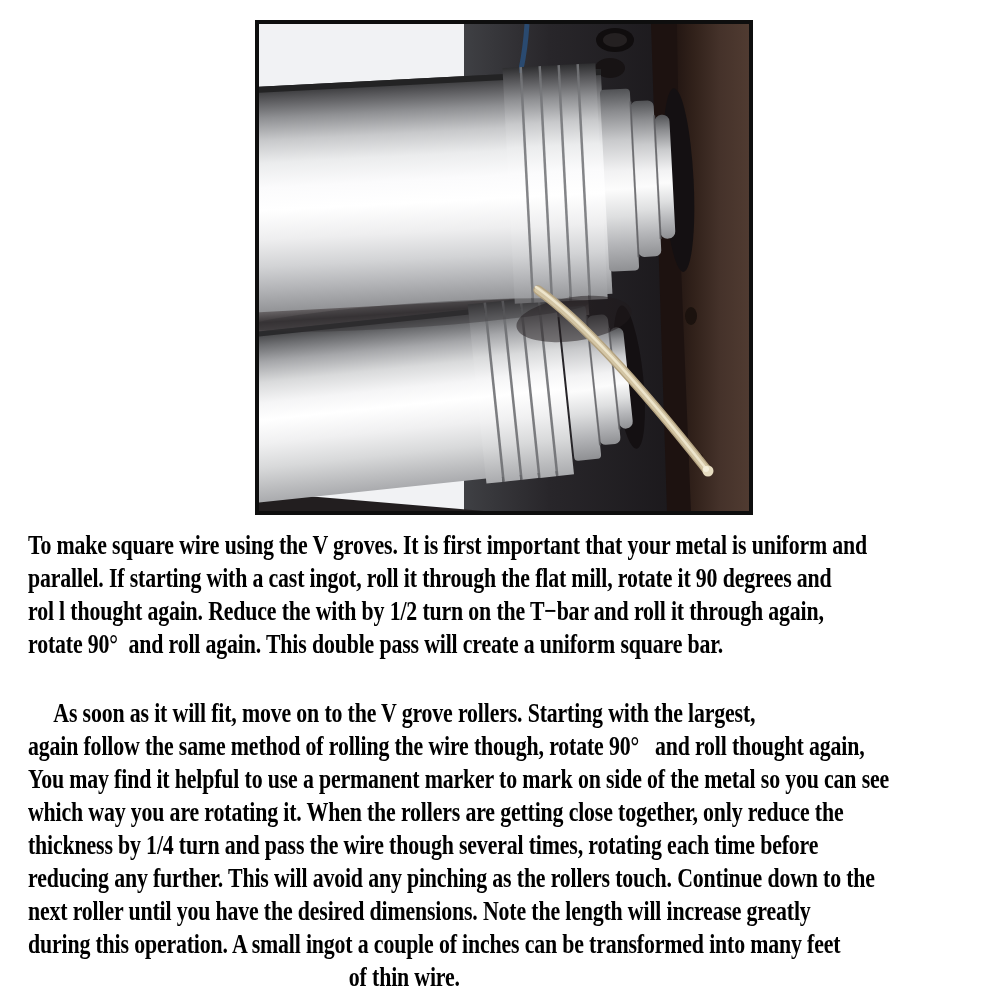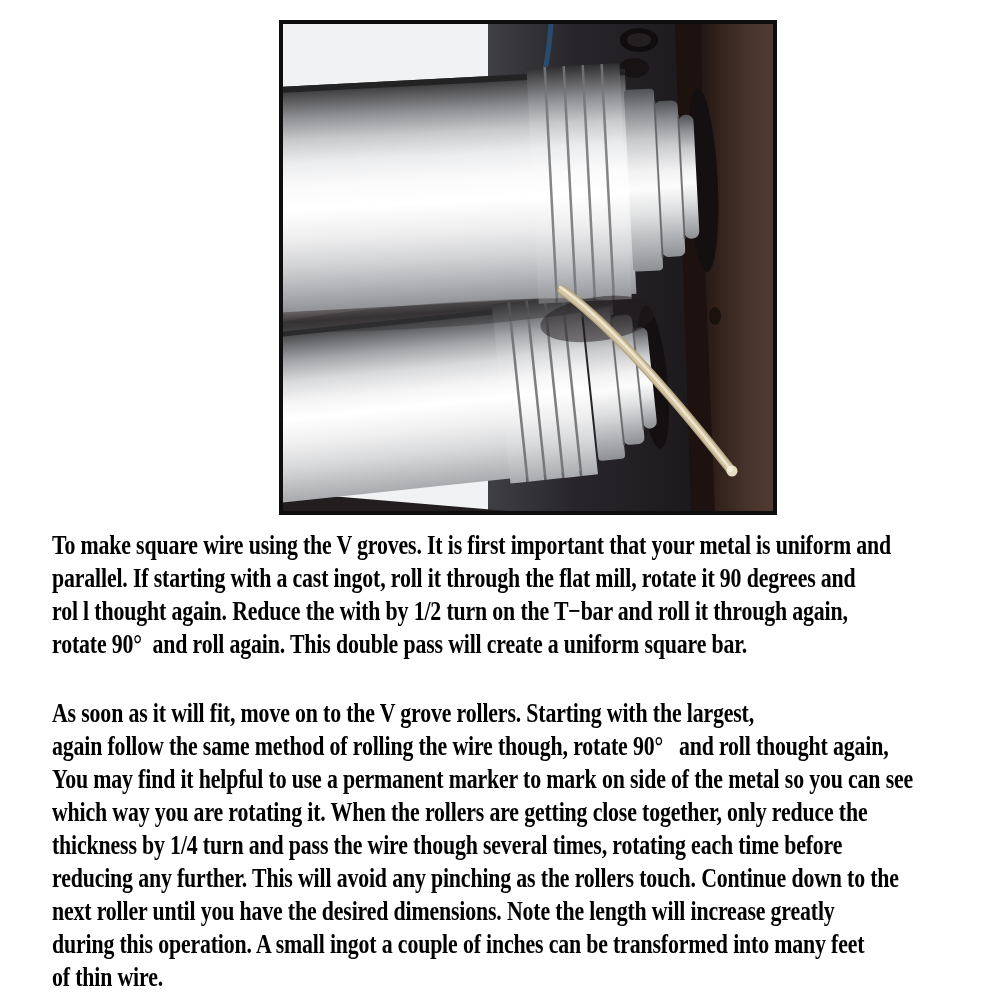--- a/index.html
+++ b/index.html
@@ -1,20 +1,19 @@
 <!DOCTYPE html>
 <html><head>
 <meta charset="utf-8">
 <style>
   html,body { margin:0; padding:0; background:#ffffff; }
   .canvas {
     position:relative; width:968px; height:1000px;
     background:#ffffff; overflow:hidden;
     font-family:"Liberation Serif", serif;
-    margin-left:24px;
   }
   .photo-frame {
     position:absolute; left:255px; top:20px;
     width:490px; height:487px;
     border:4px solid #0e0e0e;
     box-sizing:content-box;
     background:#f1f2f4;
   }
   .photo-frame svg { display:block; width:100%; height:100%; }
   .para {
@@ -22,21 +21,21 @@
     color:#000000; font-weight:bold;
     font-size:28px; line-height:33px;
     letter-spacing:-0.2px;
   }
   .para .line {
     white-space:pre;
     transform:scaleX(0.78);
     transform-origin:0 50%;
   }
   .p1 { top:528px; }
-  .p2 { top:696px; }
+  .p2 { top:696px;text-align:center; }
 </style>
 </head>
 <body>
 
 <div class="canvas">
 
   <div class="photo-frame">
     <svg viewBox="0 0 490 487" preserveAspectRatio="none" role="img" aria-label="Close-up of two polished steel rolling-mill rollers with a thin wire emerging between them">
       <defs>
         <clipPath id="clipPhoto">

